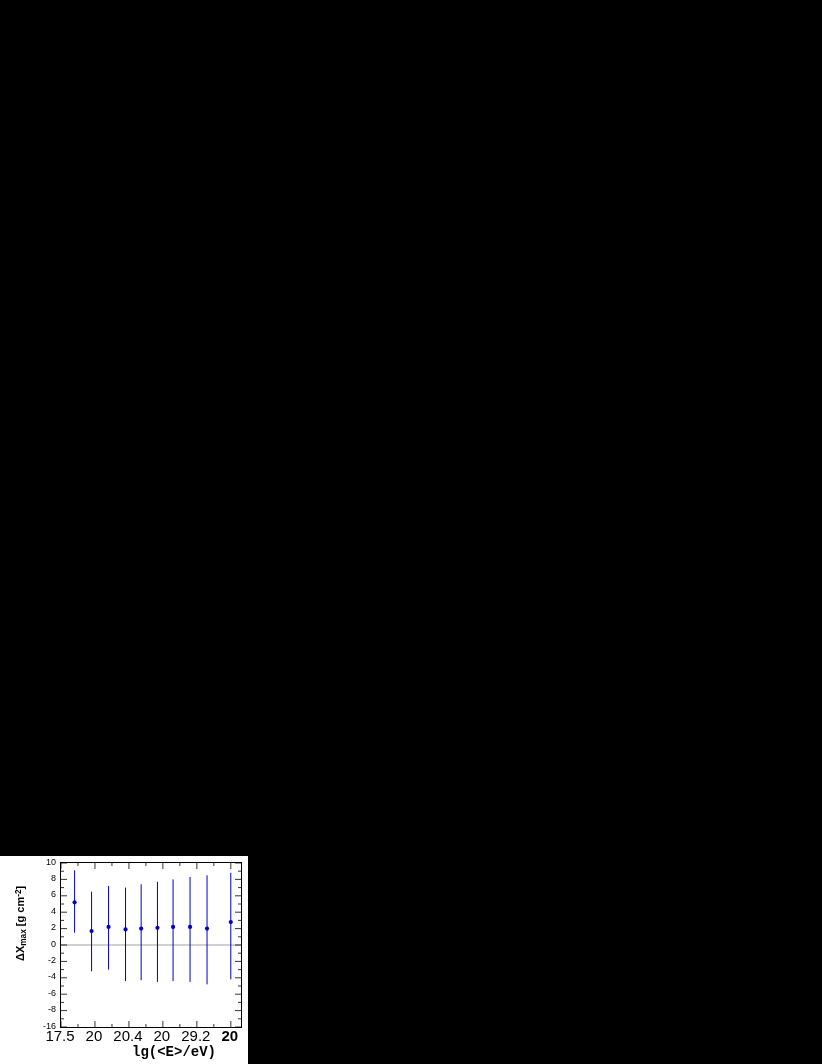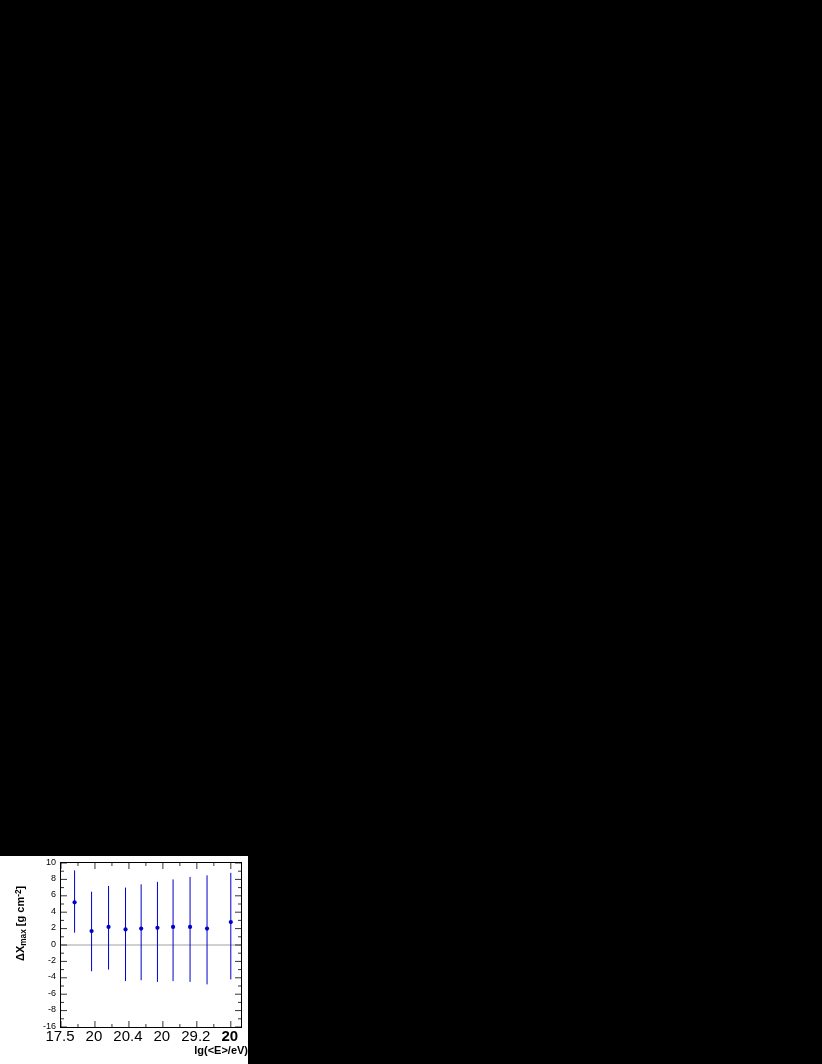--- a/index.html
+++ b/index.html
@@ -59,25 +59,26 @@
     font-size: 11px;
     font-weight: bold;
     color: #000000;
     white-space: nowrap;
   }
   #xlabel {
     position: absolute;
     left: 100px;
     top: 188px;
     width: 148px;
-    text-align: right;
-    font-size: 11px;
+    text-align: center;
+    font-size: 14px;
     font-weight: bold;
     color: #000000;
     white-space: nowrap;
+    font-family: Liberation Mono, monospace;
   }
   .ytick-label {
     position: absolute;
     right: 0;
     width: 22px;
     text-align: right;
     font-size: 9px;
     color: #000000;
     line-height: 9px;
   }

